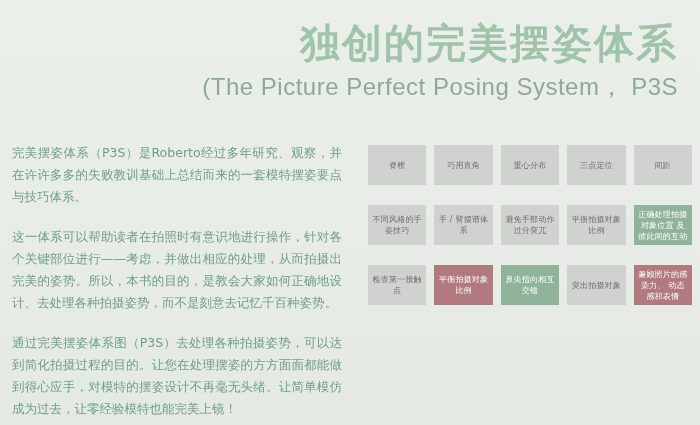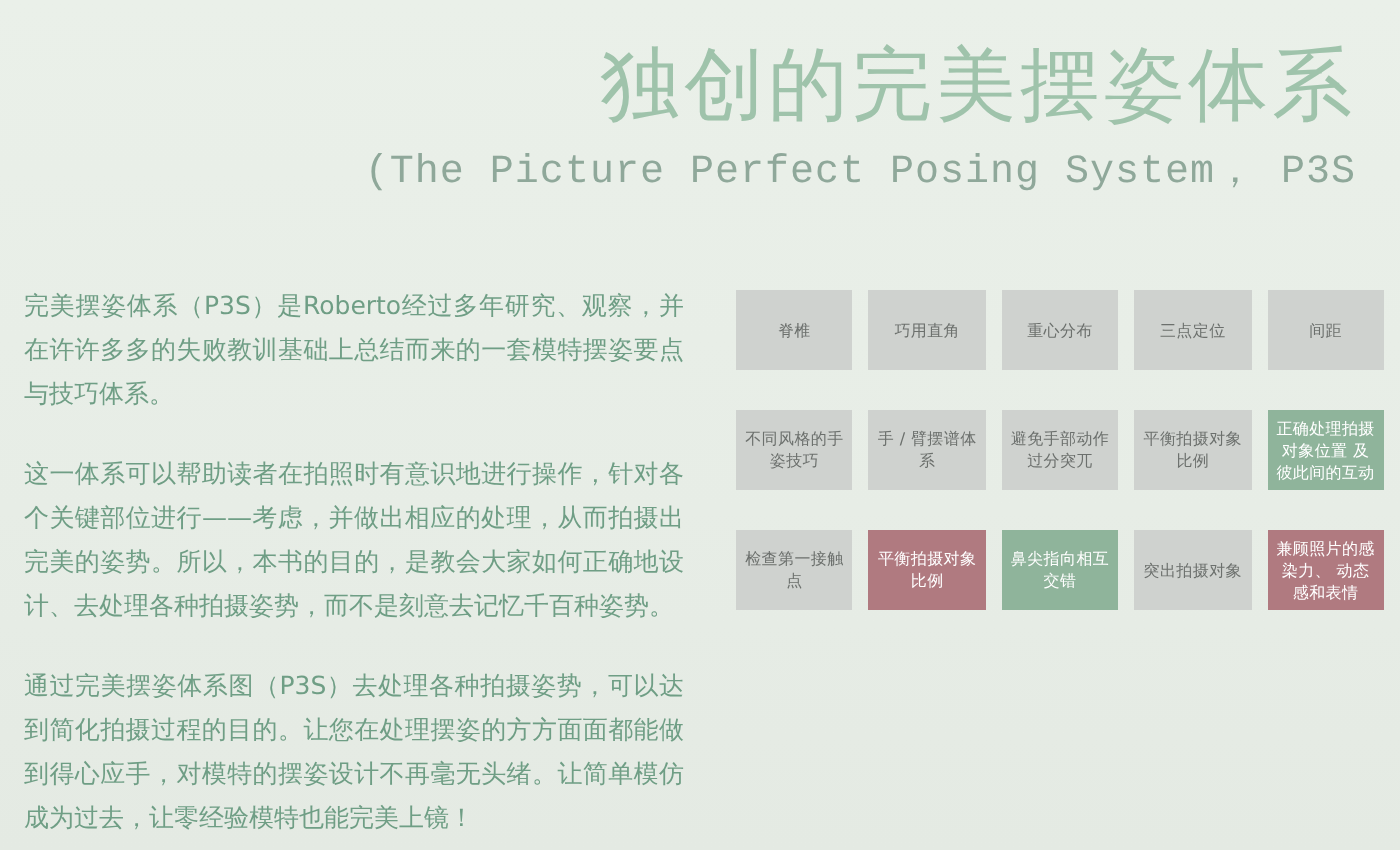--- a/index.html
+++ b/index.html
@@ -26,31 +26,31 @@
     top: 18px;
     left: 0;
     width: 700px;
     text-align: right;
     padding-right: 22px;
     box-sizing: border-box;
   }
   .title-cn {
     font-size: 40px;
     line-height: 50px;
-    font-weight: normal;
+    font-weight: bold;
     color: #9fc3ab;
     letter-spacing: 2px;
     font-family: "DejaVu Sans", "Liberation Sans", sans-serif;
   }
   .title-en {
     margin-top: 6px;
-    font-size: 20px;
+    font-size: 24px;
     line-height: 26px;
     color: #8fa89a;
-    font-family: Liberation Mono, monospace;
+    font-family: Liberation Sans, sans-serif;
     letter-spacing: 0.5px;
   }
   
   .left-col {
     position: absolute;
     left: 12px;
     top: 142px;
     width: 330px;
   }
   .para {

